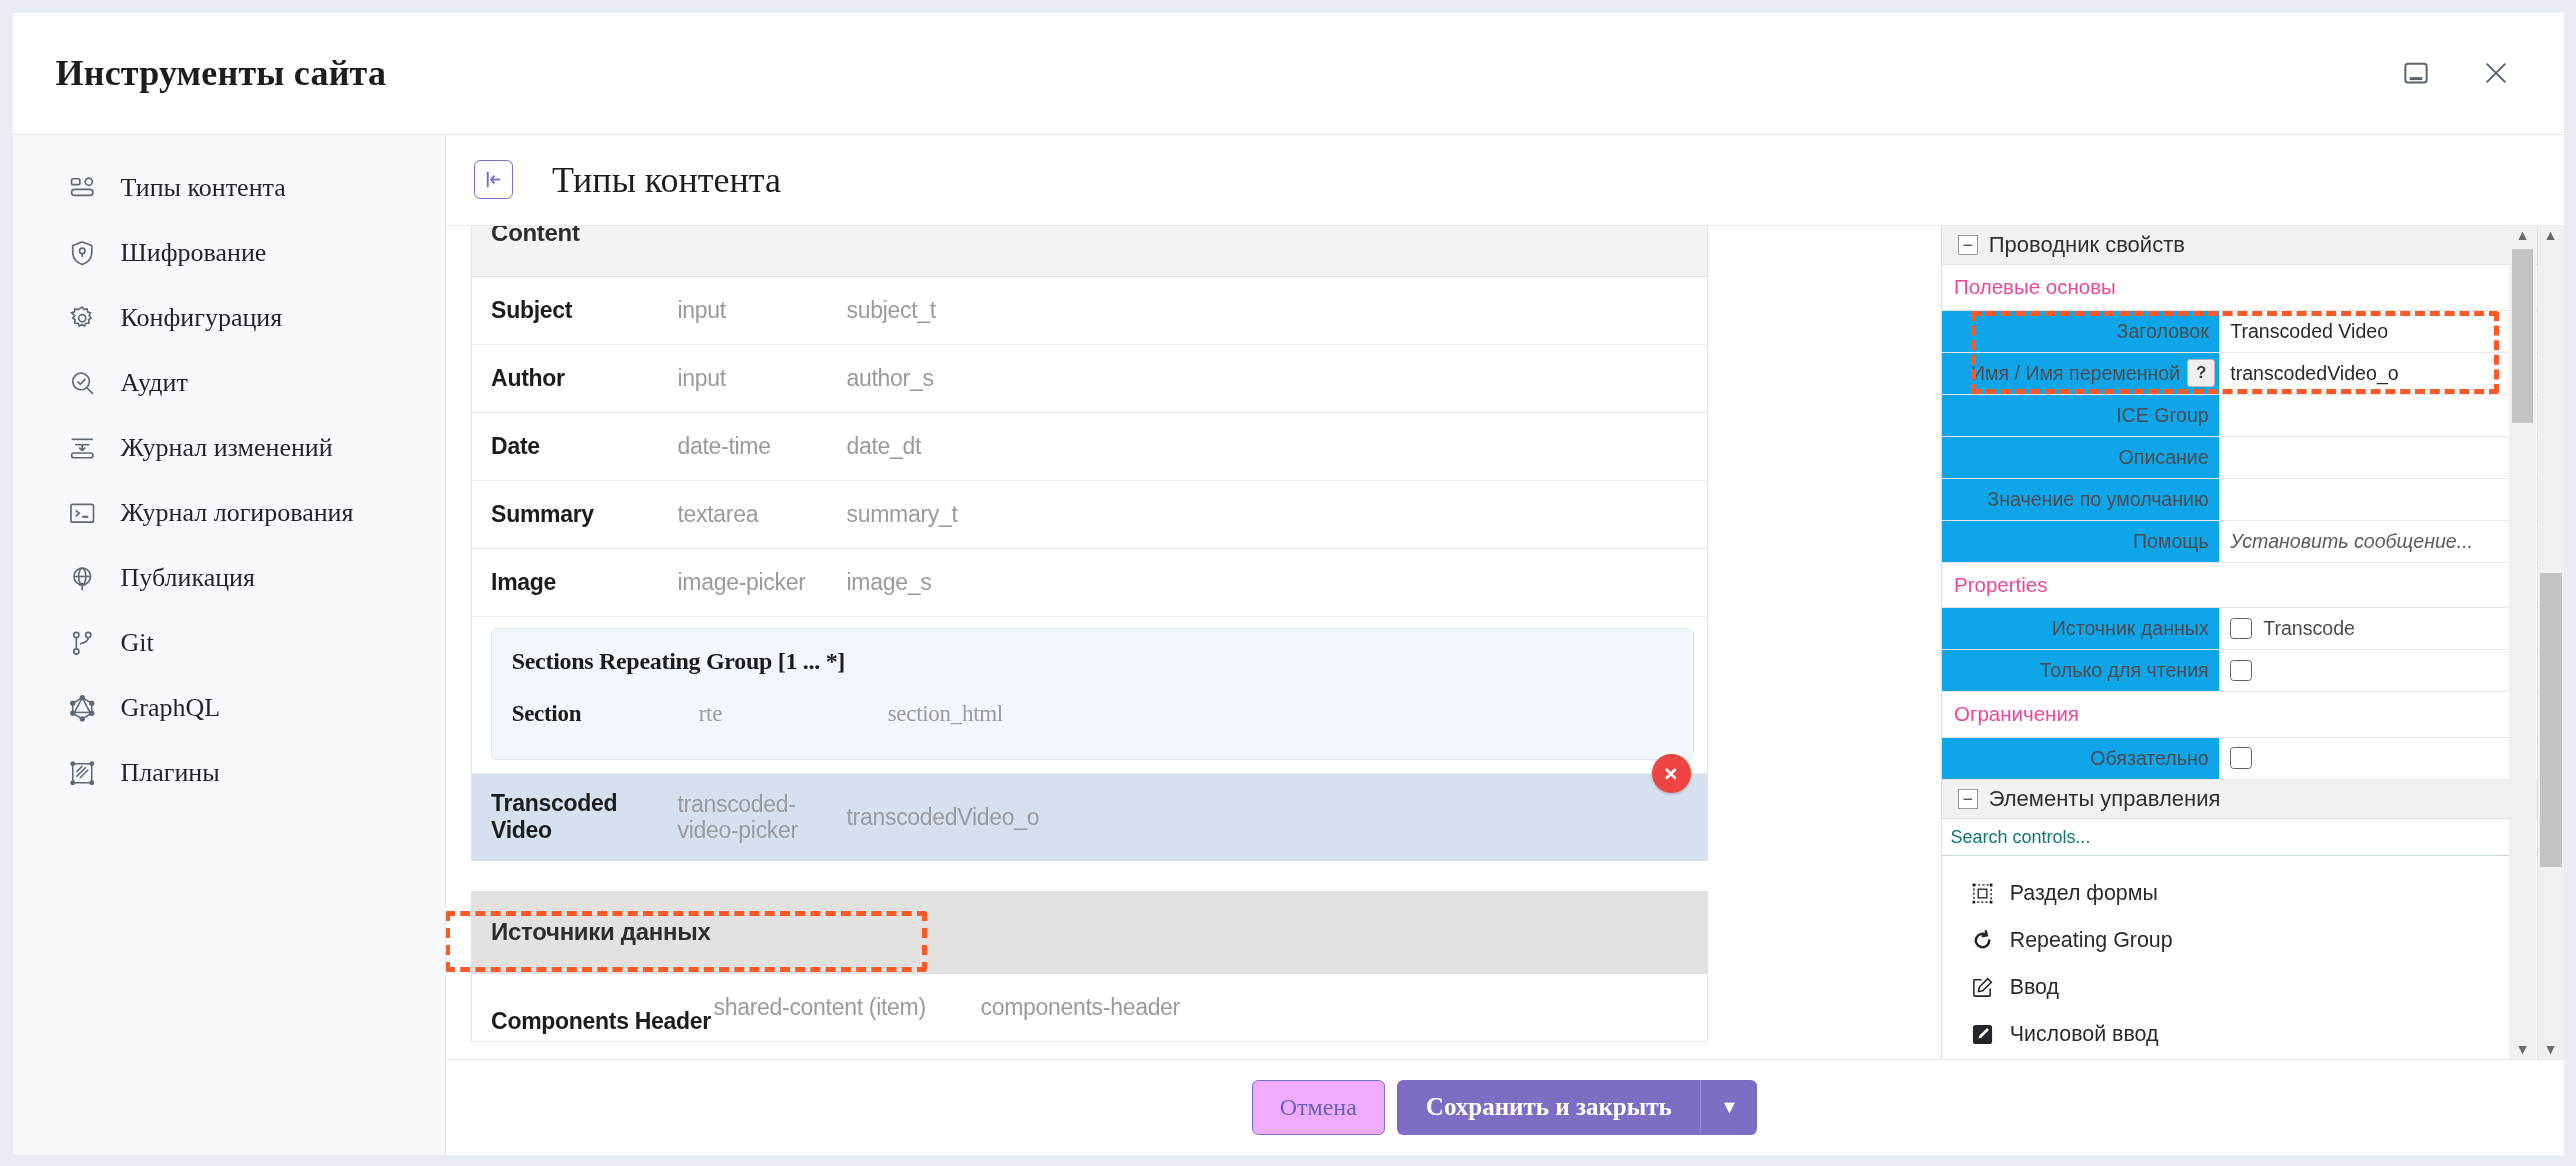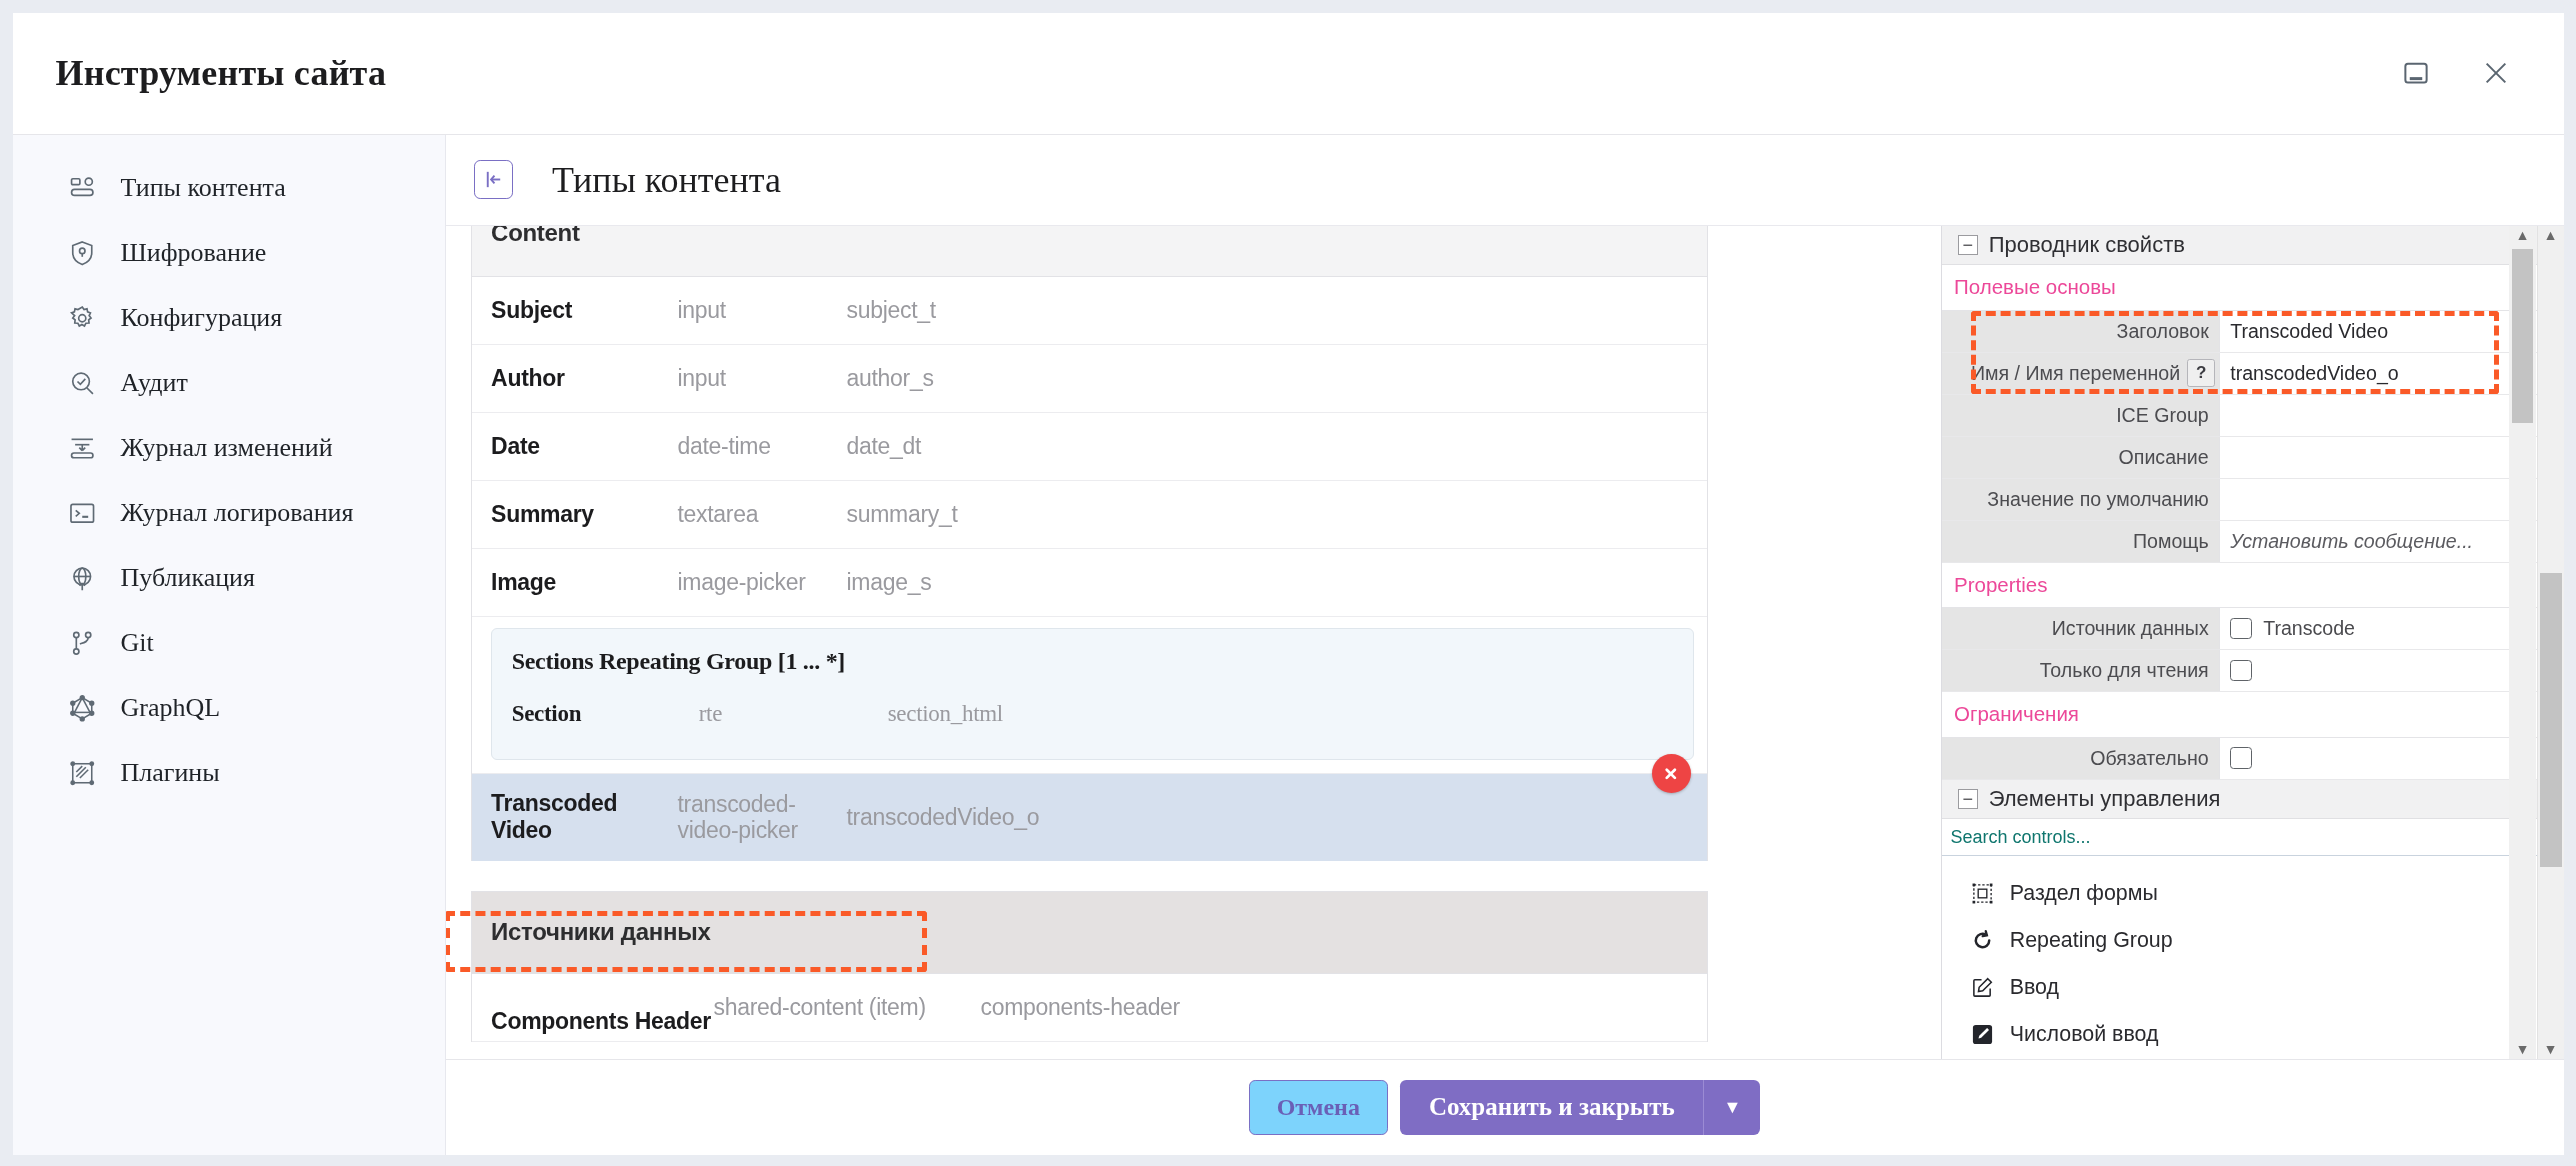--- a/index.html
+++ b/index.html
@@ -230,21 +230,21 @@
     display: flex; min-height: 42px;
     border-bottom: 0.9px solid #e8e8ea;
     background: #fcfcfc;
   }
   .prow .pl {
     width: 278px; flex: 0 0 278px;
     display: flex; align-items: center; justify-content: flex-end;
     padding-right: 9.8px;
     font-size: 19.6px; color: #4c4c50;
     border-right: 0.9px solid #e3e3e6;
-    background: #e5e5e5;
+    background: #0ea5e9;
   }
   .prow .pv {
     flex: 1; display: flex; align-items: center;
     padding-left: 10.7px;
     font-size: 19.6px; color: #2a2a2e;
     background: #fff;
   }
   .prow .pv.italic { font-style: italic; color: #5b5b60; }
   .help-btn {
     width: 27.6px; height: 27.6px;
@@ -299,24 +299,24 @@
     height: 96px; flex: 0 0 96px;
     border-top: 0.9px solid #e6e6ea;
     background: #fff;
     display: flex; align-items: center; justify-content: center;
     gap: 12.5px;
     position: relative; z-index: 60;
   }
   .btn-cancel {
     height: 55px; padding: 0 27px;
     border: 0.9px solid #7a6fc4; border-radius: 6.2px;
-    background: #7dd3fc; color: #6a5fb6;
+    background: #f0abfc; color: #6a5fb6;
     font-family: "Liberation Serif", serif;
     font-size: 24px; cursor: pointer;
-    display:flex; align-items:center;font-weight:bold;
+    display:flex; align-items:center;
   }
   .btn-save-grp { display: flex; height: 55px; }
   .btn-save {
     padding: 0 28.5px;
     background: #7f6dc4; color: #fff;
     border: none; border-radius: 6.2px 0 0 6.2px;
     font-family: "Liberation Serif", serif;
     font-size: 25px; font-weight: 700; cursor: pointer;
     display:flex; align-items:center;
   }

